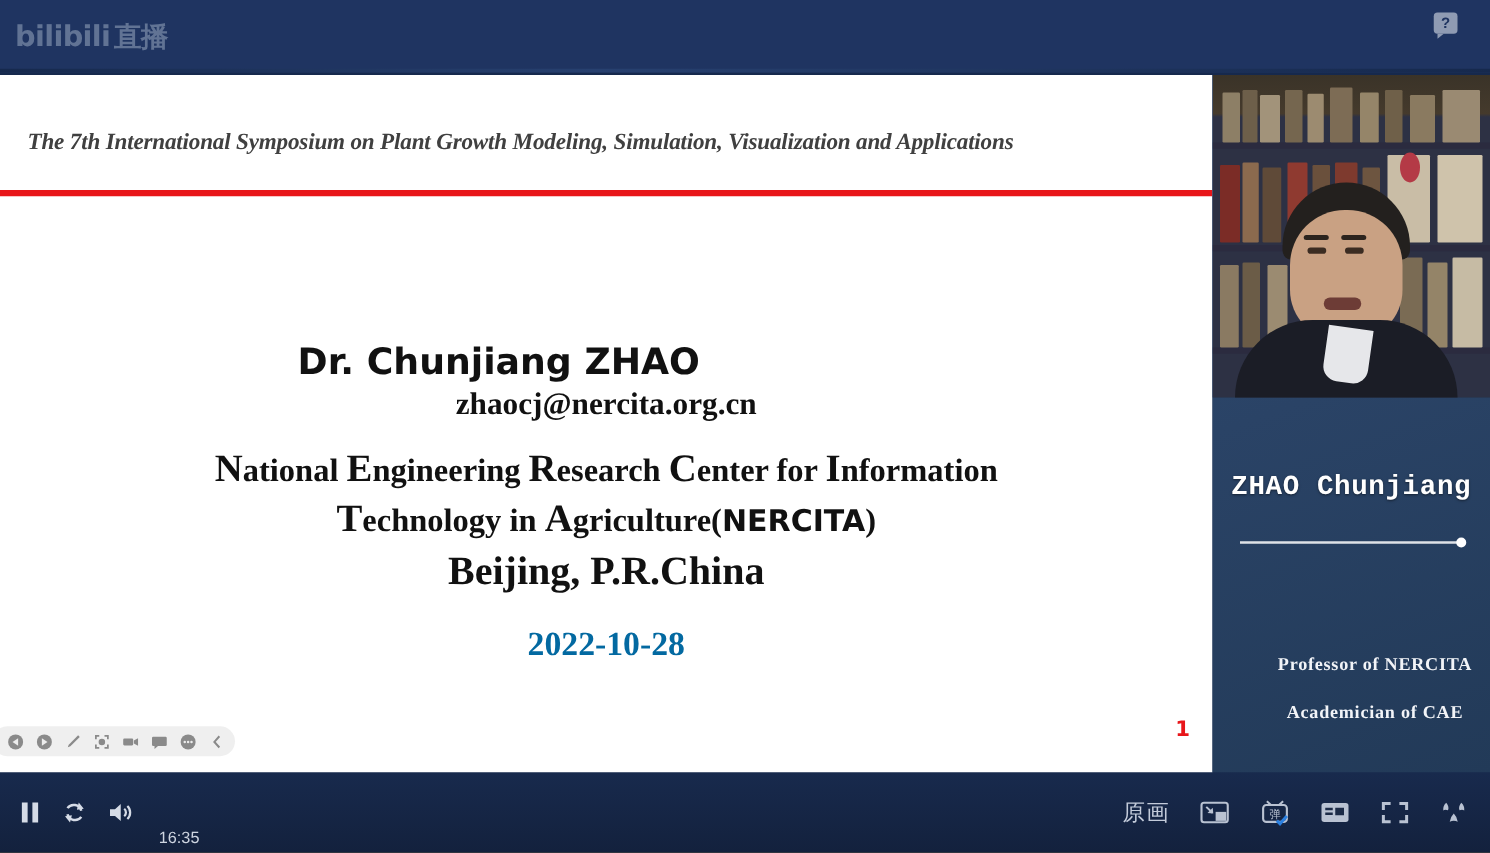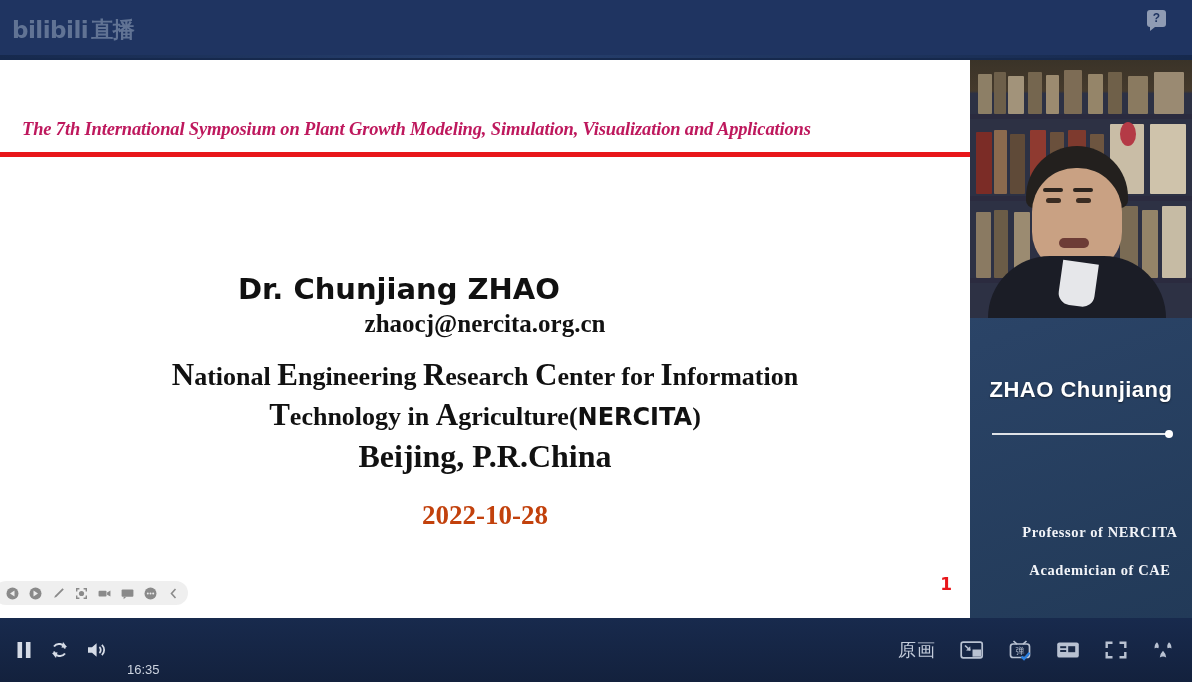--- a/index.html
+++ b/index.html
@@ -39,24 +39,24 @@
 
   
   .slide {
     position:absolute; left:0; top:60px; width:970px; height:558px;
     background:#ffffff; overflow:hidden;
   }
   .slide-header {
     position:absolute; left:0; top:0; width:100%; height:98px;
   }
   .symposium {
-    position:absolute; left:22px; top:59px;
+    position:absolute; left:22px; top:44px;
     font-family:"Liberation Serif", serif;
     font-weight:bold; font-style:italic;
-    font-size:18.5px; color:#be185d; white-space:nowrap;
+    font-size:18.5px; color:#404040; white-space:nowrap;
     letter-spacing:-0.15px;
   }
   .red-rule {
     position:absolute; left:0; top:92px; width:970px; height:5px;
     background:#e8161a;
   }
   .slide-title {
     position:absolute; left:0; top:124px; width:970px;
     text-align:center;
     font-family:"DejaVu Sans", sans-serif;
@@ -83,21 +83,21 @@
     font-family:"DejaVu Sans", sans-serif; font-size:24px; font-weight:bold;
   }
   .city {
     position:absolute; left:0; top:378px; width:970px; text-align:center;
     font-family:"Liberation Serif", serif; font-weight:bold;
     font-size:32px; color:#111;
   }
   .date {
     position:absolute; left:0; top:440px; width:970px; text-align:center;
     font-family:"Liberation Serif", serif; font-weight:bold;
-    font-size:27px; color:#c2410c;
+    font-size:27px; color:#0369a1;
   }
   .pagenum {
     position:absolute; right:18px; top:514px;
     font-family:"DejaVu Sans", sans-serif; font-weight:bold;
     font-size:17px; color:#e8161a;
   }
 
   
   .slide-toolbar {
     position:absolute; left:-6px; top:581px;
@@ -150,21 +150,21 @@
   }
   .cam .eye { position:absolute; width:15px; height:5px; background:#3b2c22; border-radius:3px; top:52px;}
   .cam .eye.l{left:44px;} .cam .eye.r{left:74px;}
   .cam .brow { position:absolute; width:20px; height:4px; background:#2c241e; border-radius:3px; top:42px;}
   .cam .brow.l{left:41px;} .cam .brow.r{left:71px;}
   .cam .mouth { position:absolute; left:57px; top:92px; width:30px; height:10px;
     background:#6d3c36; border-radius:6px; }
 
   .sp-name {
     position:absolute; left:0; top:317px; width:222px; text-align:center;
-    font-family:Liberation Sans, sans-serif; font-weight:bold;
+    font-family:Liberation Mono, monospace; font-weight:bold;
     font-size:22px; color:#ffffff; letter-spacing:0.5px;
     text-shadow:0 1px 2px rgba(0,0,0,.5);
   }
   .sp-rule {
     position:absolute; left:22px; top:373px; width:178px; height:2px;
     background:rgba(255,255,255,.85);
   }
   .sp-rule .dot {
     position:absolute; right:-3px; top:-3px; width:8px; height:8px;
     background:#ffffff; border-radius:50%;

